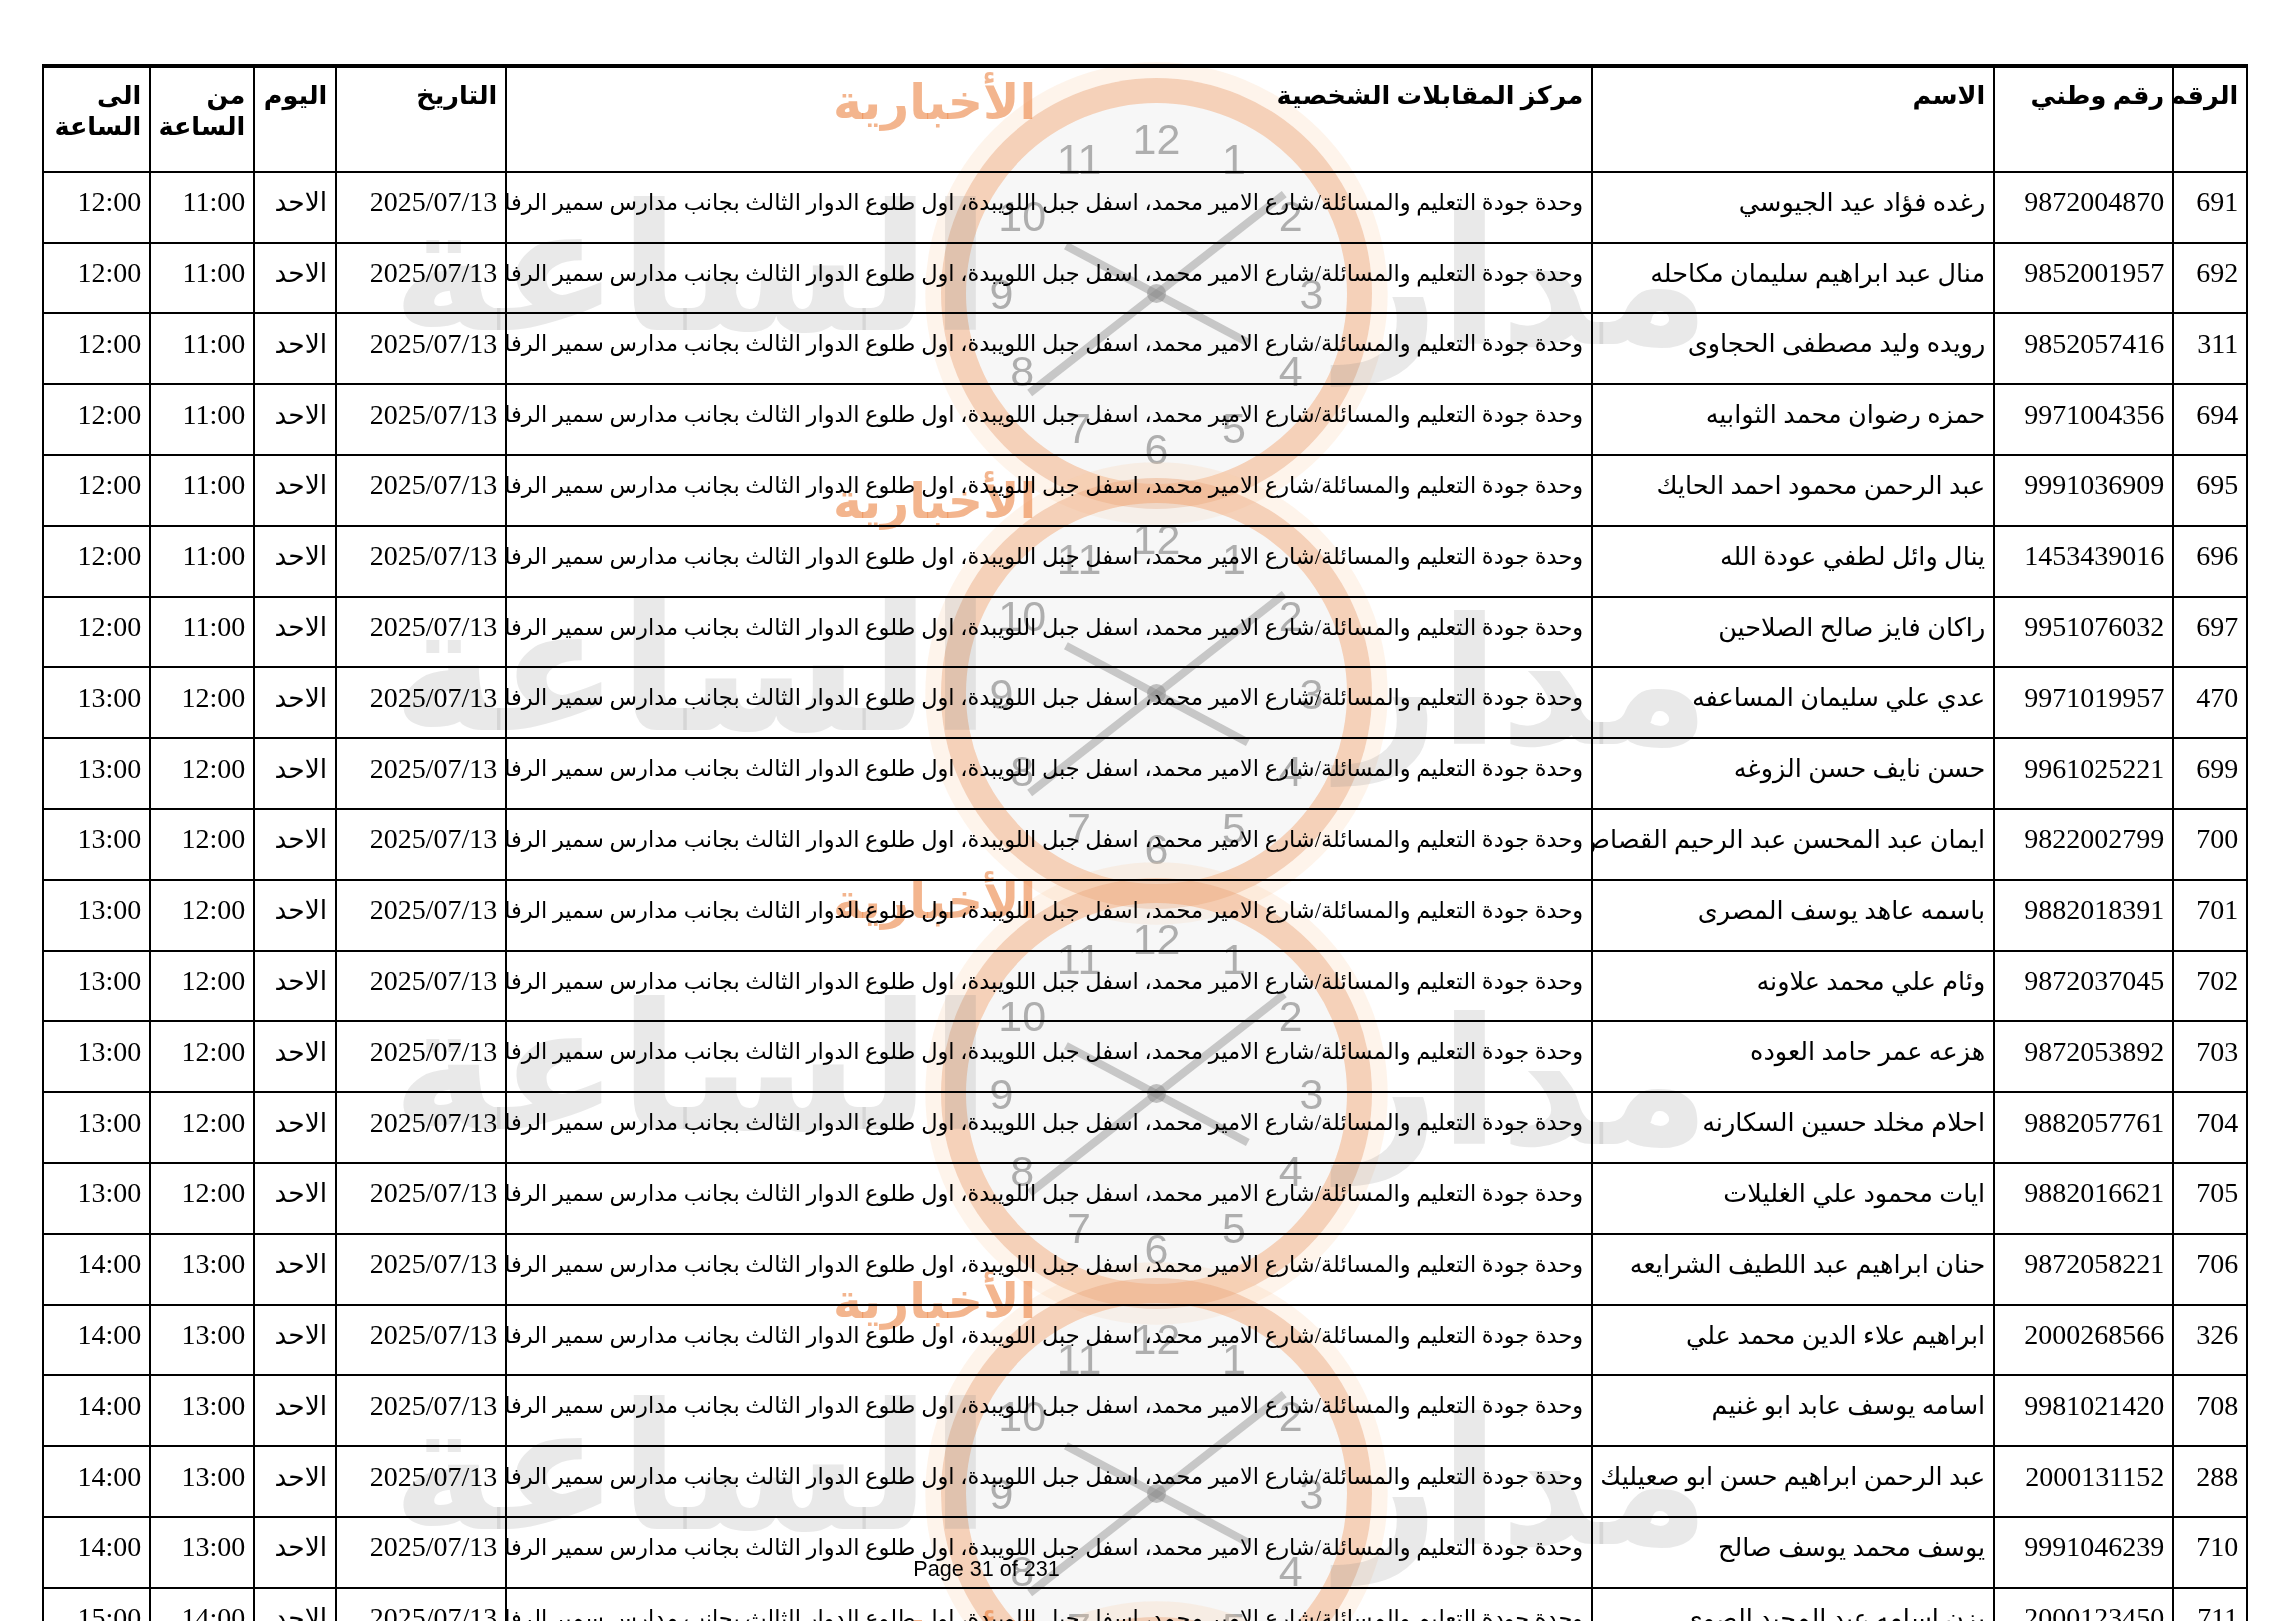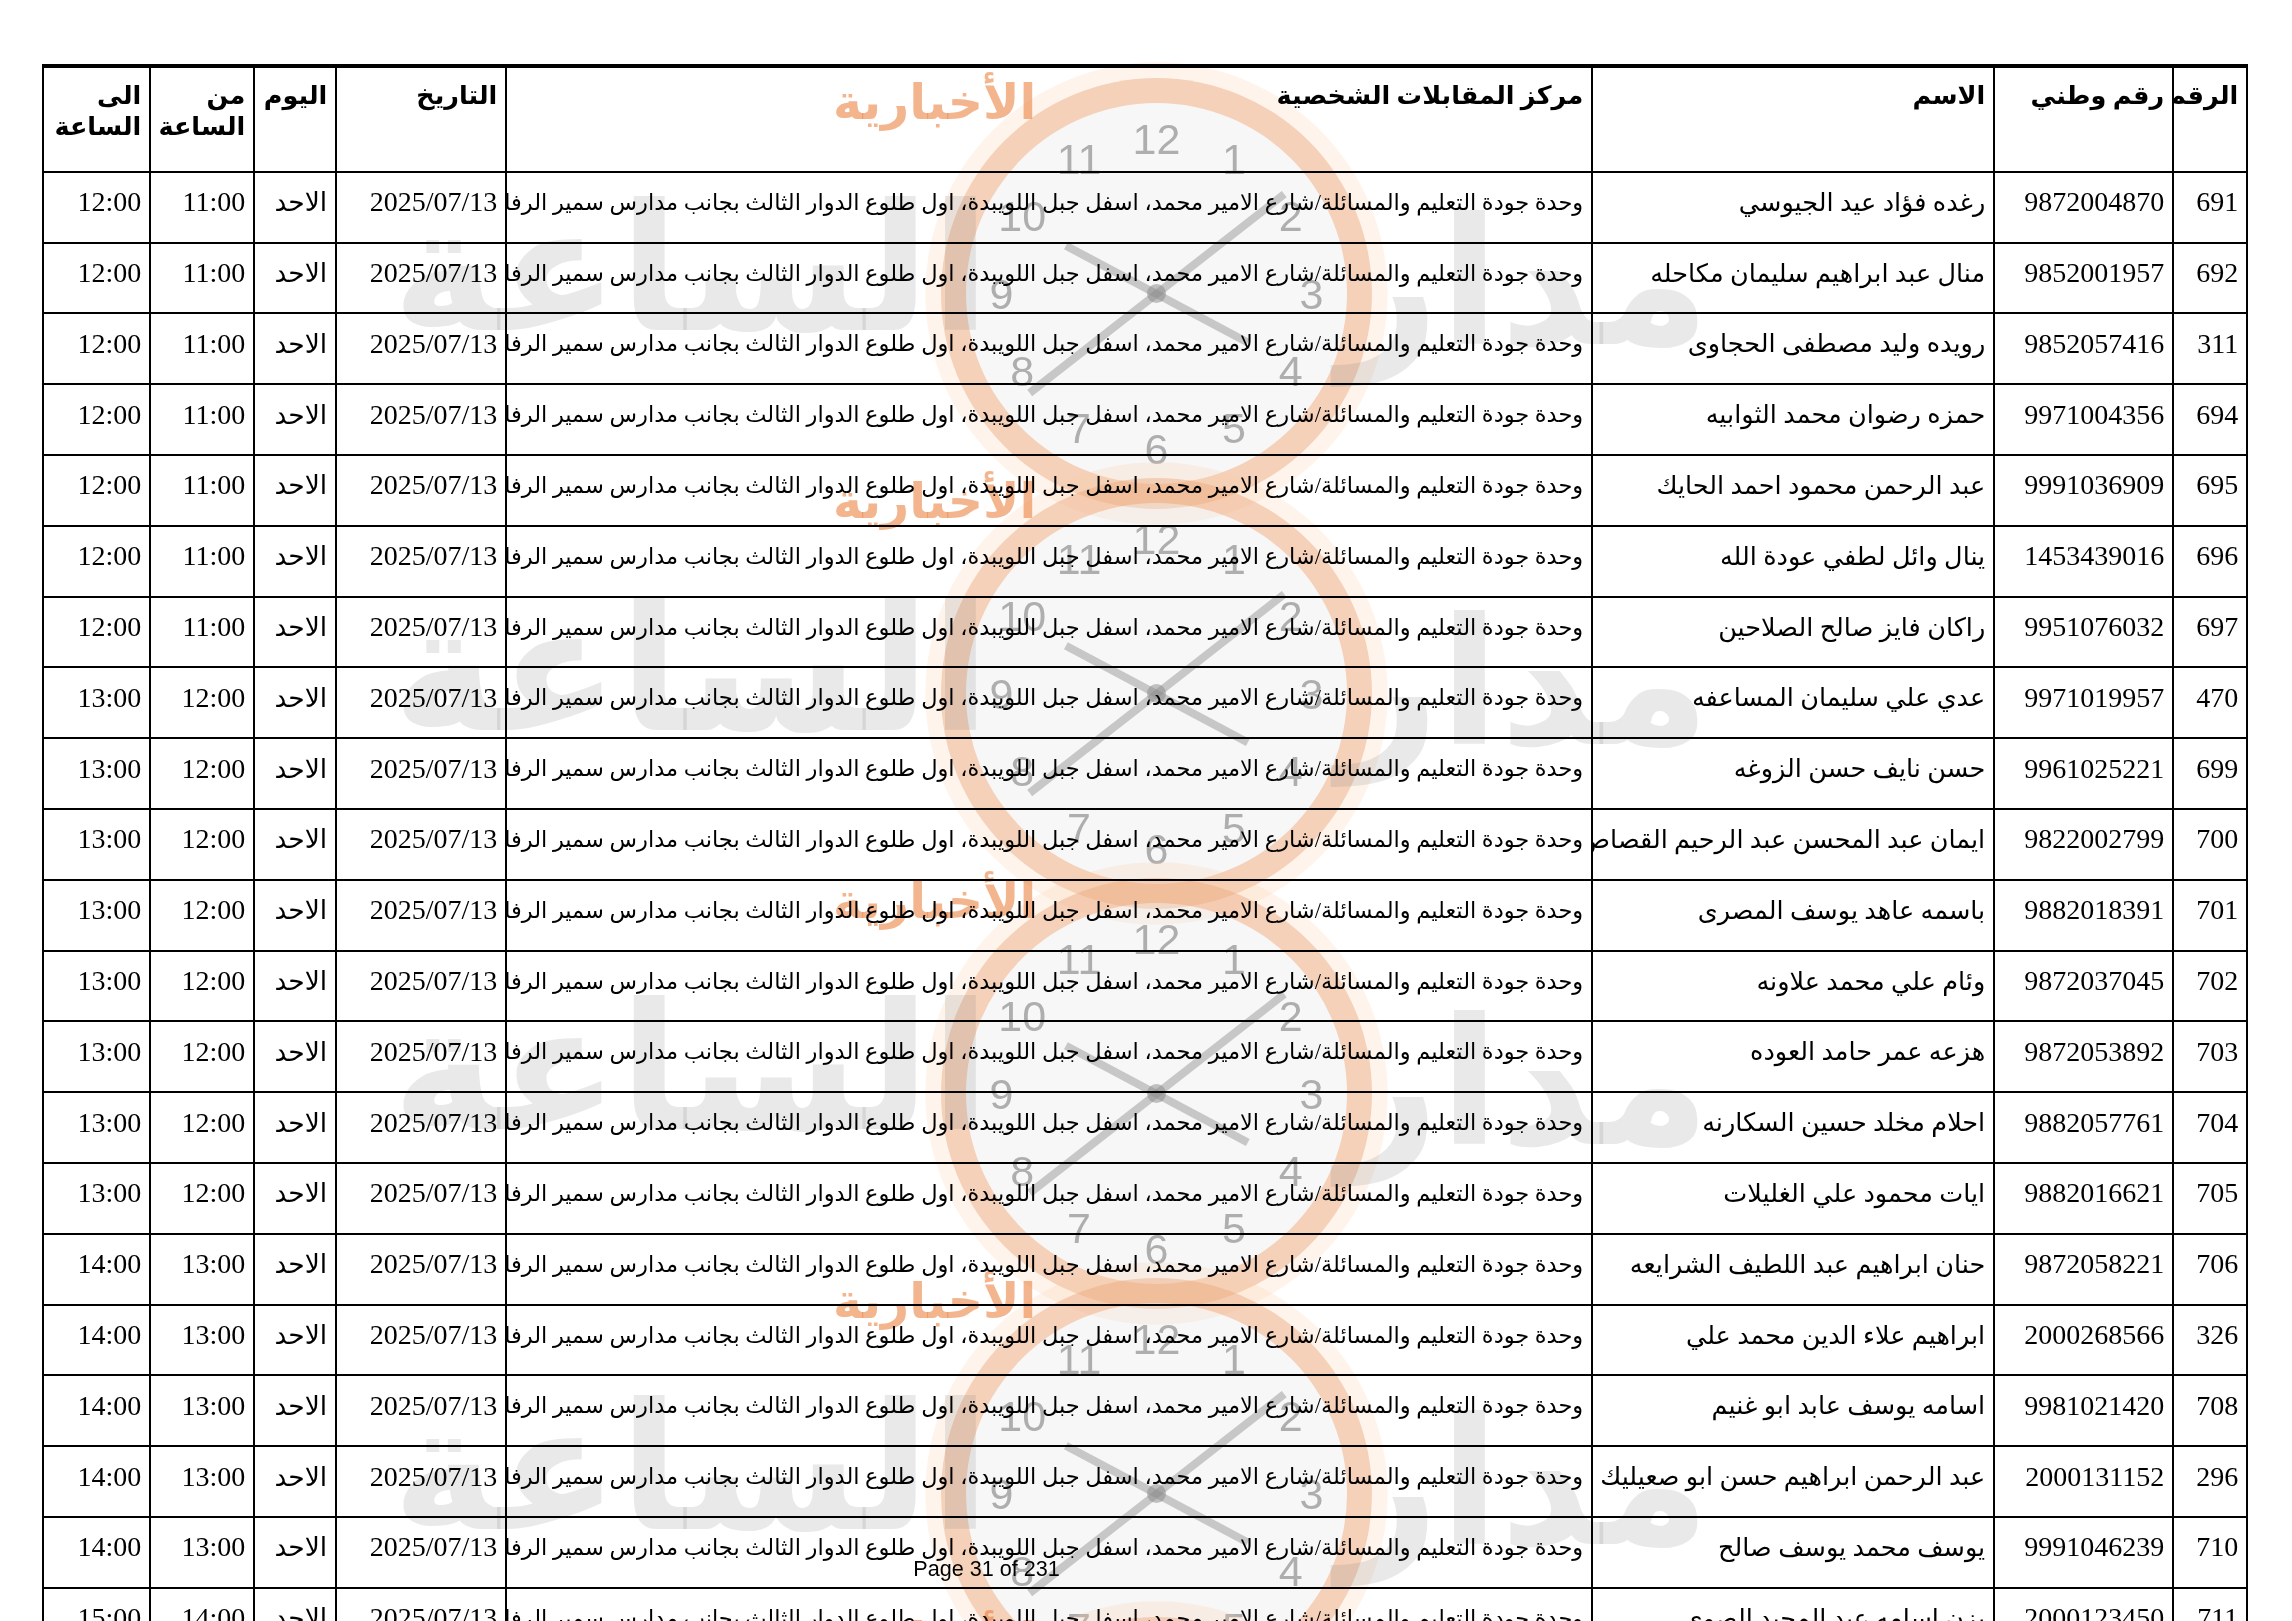--- a/index.html
+++ b/index.html
@@ -365,21 +365,21 @@
     <td class="c-id">9981021420</td>
     <td class="c-name">اسامه يوسف عابد ابو غنيم</td>
     <td class="c-center">وحدة جودة التعليم والمسائلة/شارع الامير محمد، اسفل جبل اللويبدة، اول طلوع الدوار الثالث بجانب مدارس سمير الرفاعي</td>
     <td class="c-date">2025/07/13</td>
     <td class="c-day">الاحد</td>
     <td class="c-from">13:00</td>
     <td class="c-to">14:00</td>
   </tr>
 
   <tr>
-    <td class="c-num">296</td>
+    <td class="c-num">288</td>
     <td class="c-id">2000131152</td>
     <td class="c-name">عبد الرحمن ابراهيم حسن ابو صعيليك</td>
     <td class="c-center">وحدة جودة التعليم والمسائلة/شارع الامير محمد، اسفل جبل اللويبدة، اول طلوع الدوار الثالث بجانب مدارس سمير الرفاعي</td>
     <td class="c-date">2025/07/13</td>
     <td class="c-day">الاحد</td>
     <td class="c-from">13:00</td>
     <td class="c-to">14:00</td>
   </tr>
 
   <tr>

